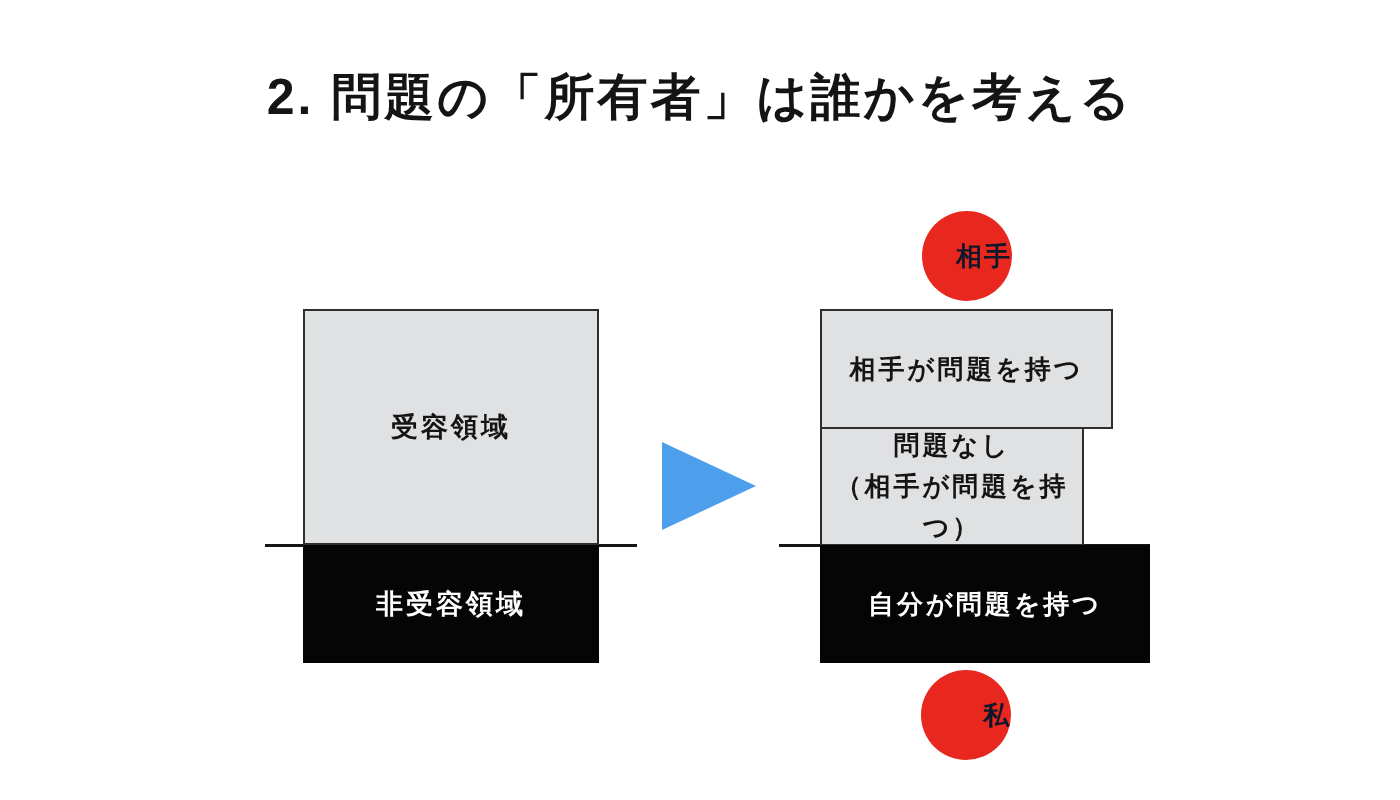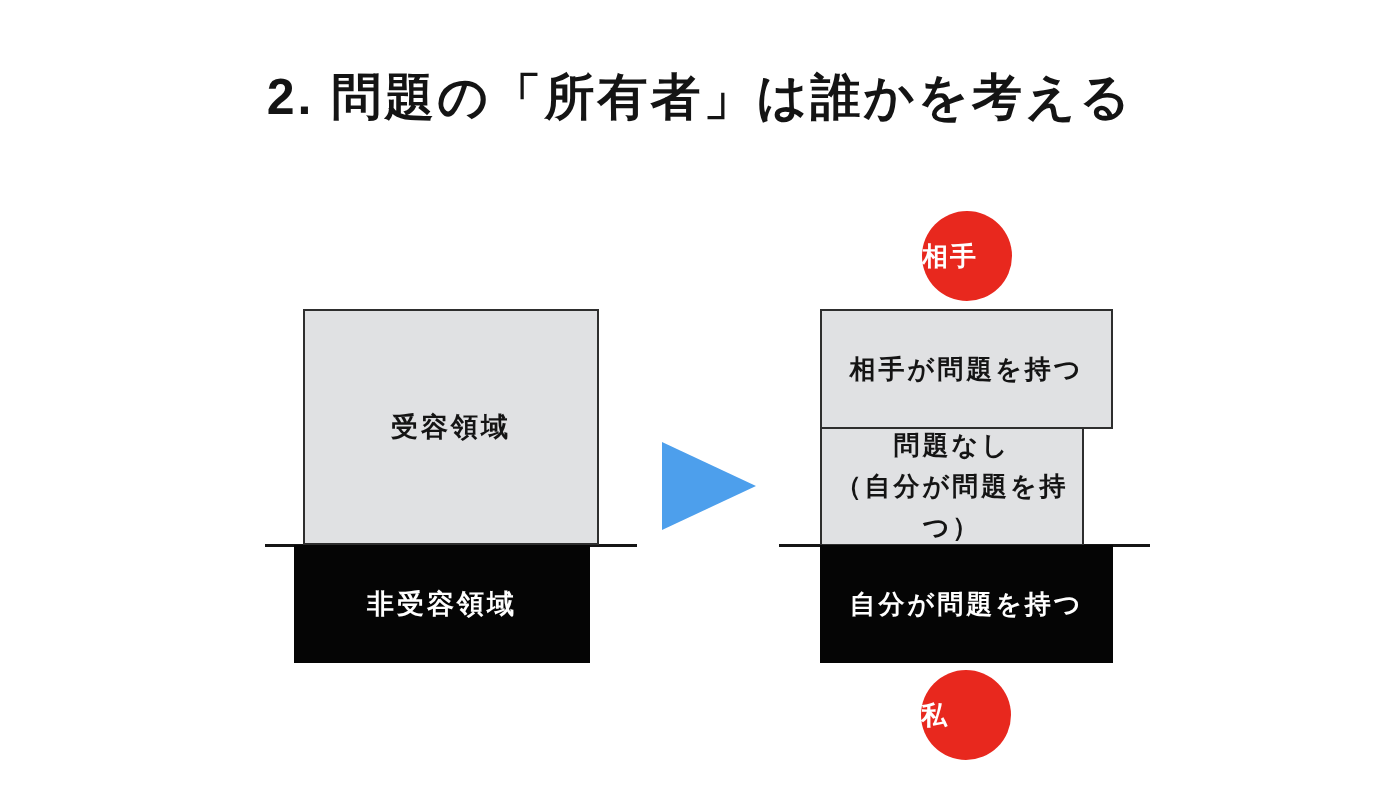--- a/index.html
+++ b/index.html
@@ -55,49 +55,49 @@
     color: #141414;
   }
   .box.black {
     background: var(--box-black, #050505);
     color: #ffffff;
     border: 2px solid var(--box-black, #050505);
   }
 
   
   .left-gray  { left: 303px; top: 309px; width: 296px; height: 236px; font-size: 27px; }
-  .left-black { left: 294px; top: 545px; width: 296px; height: 118px; font-size: 27px; }
+  .left-black { left: 303px; top: 545px; width: 296px; height: 118px; font-size: 27px; }
 
   
   .right-s1 { left: 820px; top: 309px; width: 293px; height: 120px; font-size: 26px; text-align: right; }
   .right-s2 { left: 820px; top: 427px; width: 264px; height: 119px; font-size: 26px; border-top: none; line-height: 41px; }
-  .right-s3 { left: 820px; top: 545px; width: 293px; height: 118px; font-size: 26px; align-items: center; }
+  .right-s3 { left: 820px; top: 545px; width: 330px; height: 118px; font-size: 26px; align-items: center; }
 
   .arrow {
     position: absolute;
     left: 662px;
     top: 442px;
     width: 0;
     height: 0;
     border-top: 44px solid transparent;
     border-bottom: 44px solid transparent;
     border-left: 94px solid var(--arrow-blue, #4d9fec);
     z-index: 2;
   }
 
   .badge {
     position: absolute;
     width: 90px;
     height: 90px;
     border-radius: 50%;
     background: var(--accent-red, #e8281e);
-    color: #ffffff;
+    color: #0f172a;
     display: flex;
     align-items: center;
-    justify-content: flex-start;
+    justify-content: flex-end;
     font-size: 26px;
     font-weight: 600;
     letter-spacing: 2px;
     z-index: 3;
   }
   .badge-top    { left: 922px; top: 211px; }
   .badge-bottom { left: 921px; top: 670px; }
 </style>
 </head>
 <body>
@@ -120,21 +120,21 @@
     <span>相手</span>
   </div>
 
   <div class="hline hline-right"></div>
 
   <div class="box gray right-s1">
     <span>相手が問題を持つ</span>
   </div>
   <div class="box gray right-s2">
     <span>問題なし</span>
-    <span>（自分が問題を持つ）</span>
+    <span>（相手が問題を持つ）</span>
   </div>
   <div class="box black right-s3">
     <span>自分が問題を持つ</span>
   </div>
 
   <div class="badge badge-bottom">
     <span>私</span>
   </div>
 
 </div>

